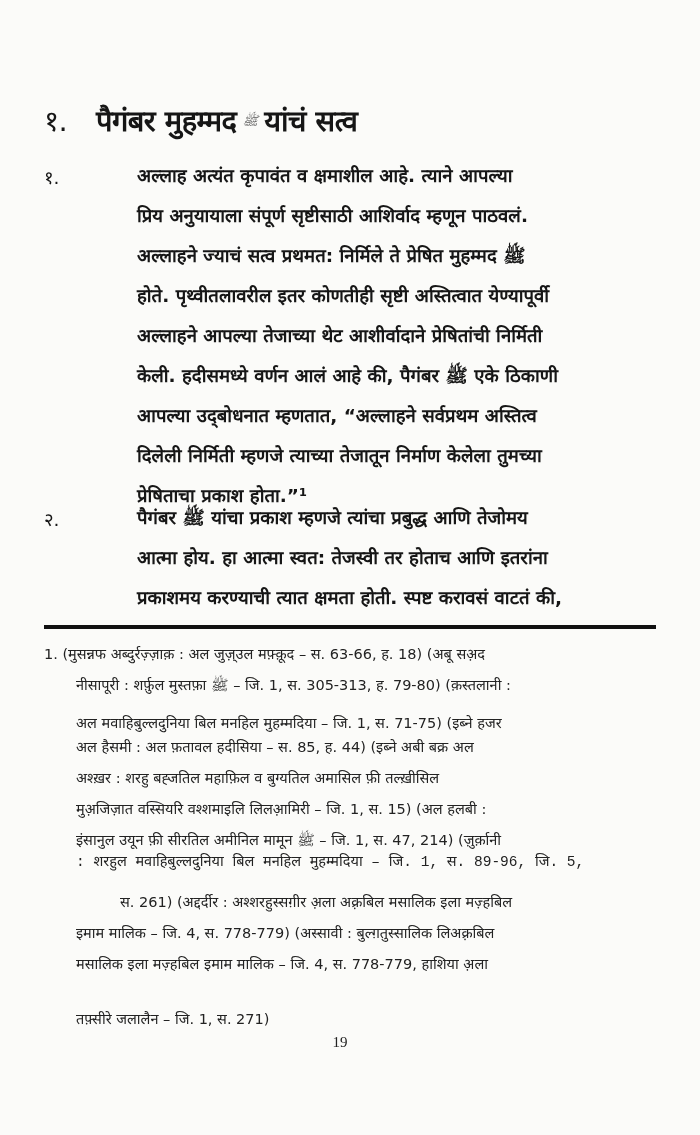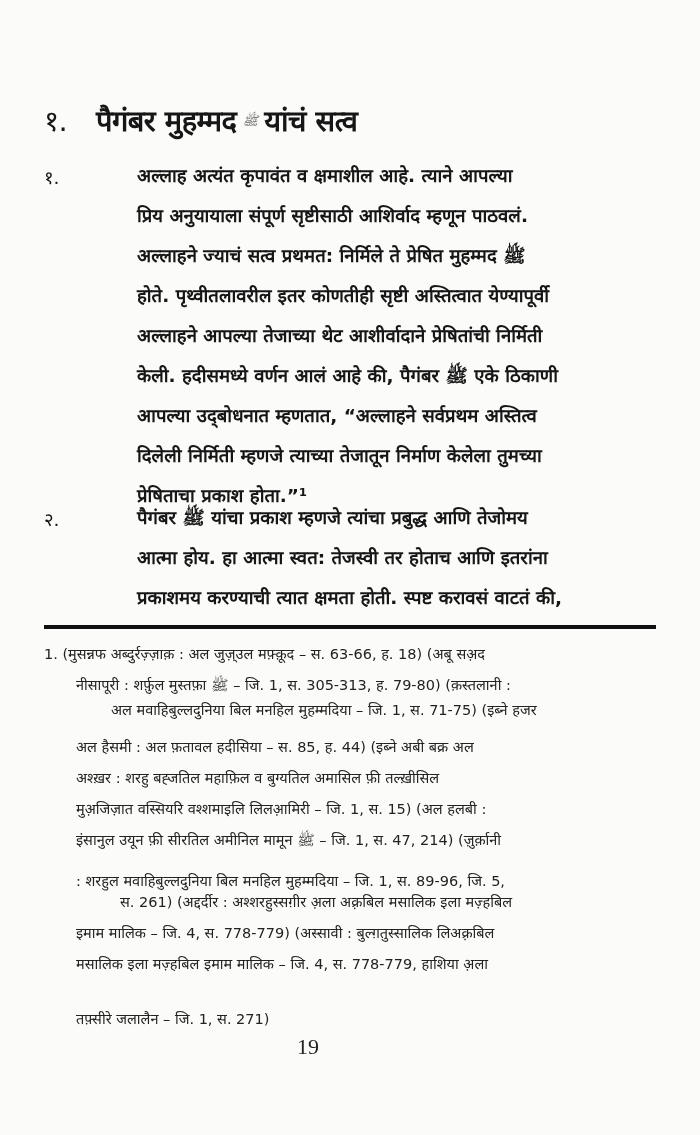--- a/index.html
+++ b/index.html
@@ -30,21 +30,21 @@
   }
   .rule {
     position: absolute; left: 44px; top: 625px; width: 612px; height: 4px;
     background: #111;
   }
   .fn { position: absolute; left: 44px; width: 612px; font-size: 14.5px; color: #222; }
   .fn .line { position: absolute; left: 0; white-space: nowrap; height: 32px; line-height: 32px; }
   .fn .indent { left: 32px; }
   .page-number {
     position: absolute; left: 0; width: 616px; top: 1034px; text-align: center;
-    font-family: "Liberation Serif", serif; font-size: 22px; color: #222;
+    font-family: "Liberation Serif", serif; font-size: 15px; color: #222; padding-left: 32px;
   }
 </style>
 </head>
 <body>
 
 <div class="page">
 
   <div class="heading">
     <span class="num">१.</span>
     <span>पैगंबर मुहम्मद</span>
@@ -70,26 +70,26 @@
     <div class="line" style="top:0px;">पैगंबर ﷺ यांचा प्रकाश म्हणजे त्यांचा प्रबुद्ध आणि तेजोमय</div>
     <div class="line" style="top:40px;">आत्मा होय. हा आत्मा स्वत: तेजस्वी तर होताच आणि इतरांना</div>
     <div class="line" style="top:80px;text-align:right;">प्रकाशमय करण्याची त्यात क्षमता होती. स्पष्ट करावसं वाटतं की,</div>
   </div>
 
   <div class="rule"></div>
 
   <div class="fn" style="top:638px;">
     <div class="line" style="top:0px;">1. (मुसन्नफ अब्दुर्रज़्ज़ाक़ : अल जुज़्उल मफ़्क़ूद – स. 63-66, ह. 18) (अबू सअ़द</div>
     <div class="line indent" style="top:31px;">नीसापूरी : शर्फ़ुल मुस्तफ़ा ﷺ – जि. 1, स. 305-313, ह. 79-80) (क़स्तलानी :</div>
-    <div class="line indent" style="top:56px;margin-left:35px;">अल मवाहिबुल्लदुनिया बिल मनहिल मुहम्मदिया – जि. 1, स. 71-75) (इब्ने हजर</div>
+    <div class="line indent" style="top:69px;">अल मवाहिबुल्लदुनिया बिल मनहिल मुहम्मदिया – जि. 1, स. 71-75) (इब्ने हजर</div>
     <div class="line indent" style="top:93px;text-align:center;">अल हैसमी : अल फ़तावल हदीसिया – स. 85, ह. 44) (इब्ने अबी बक्र अल</div>
     <div class="line indent" style="top:124px;">अश्ख़र : शरहु बह्जतिल महाफ़िल व बुग्यतिल अमासिल फ़ी तल्ख़ीसिल</div>
     <div class="line indent" style="top:155px;">मुअ़जिज़ात वस्सियरि वश्शमाइलि लिलआ़मिरी – जि. 1, स. 15) (अल हलबी :</div>
     <div class="line indent" style="top:186px;">इंसानुल उयून फ़ी सीरतिल अमीनिल मामून ﷺ – जि. 1, स. 47, 214) (ज़ुर्क़ानी</div>
-    <div class="line indent" style="top:227px;">: शरहुल मवाहिबुल्लदुनिया बिल मनहिल मुहम्मदिया – जि. 1, स. 89-96, जि. 5,</div>
+    <div class="line indent" style="top:208px;font-family:Liberation Mono, monospace;">: शरहुल मवाहिबुल्लदुनिया बिल मनहिल मुहम्मदिया – जि. 1, स. 89-96, जि. 5,</div>
     <div class="line indent" style="top:248px;margin-left:44px;">स. 261) (अद्दर्दीर : अश्शरहुस्सग़ीर अ़ला अक़्रबिल मसालिक इला मज़्हबिल</div>
     <div class="line indent" style="top:279px;">इमाम मालिक – जि. 4, स. 778-779) (अस्सावी : बुल्ग़तुस्सालिक लिअक़्रबिल</div>
     <div class="line indent" style="top:310px;">मसालिक इला मज़्हबिल इमाम मालिक – जि. 4, स. 778-779, हाशिया अ़ला</div>
     <div class="line indent" style="top:341px;margin-top:24px;">तफ़्सीरे जलालैन – जि. 1, स. 271)</div>
   </div>
 
   <div class="page-number">19</div>
 </div>
 
 </body></html>

